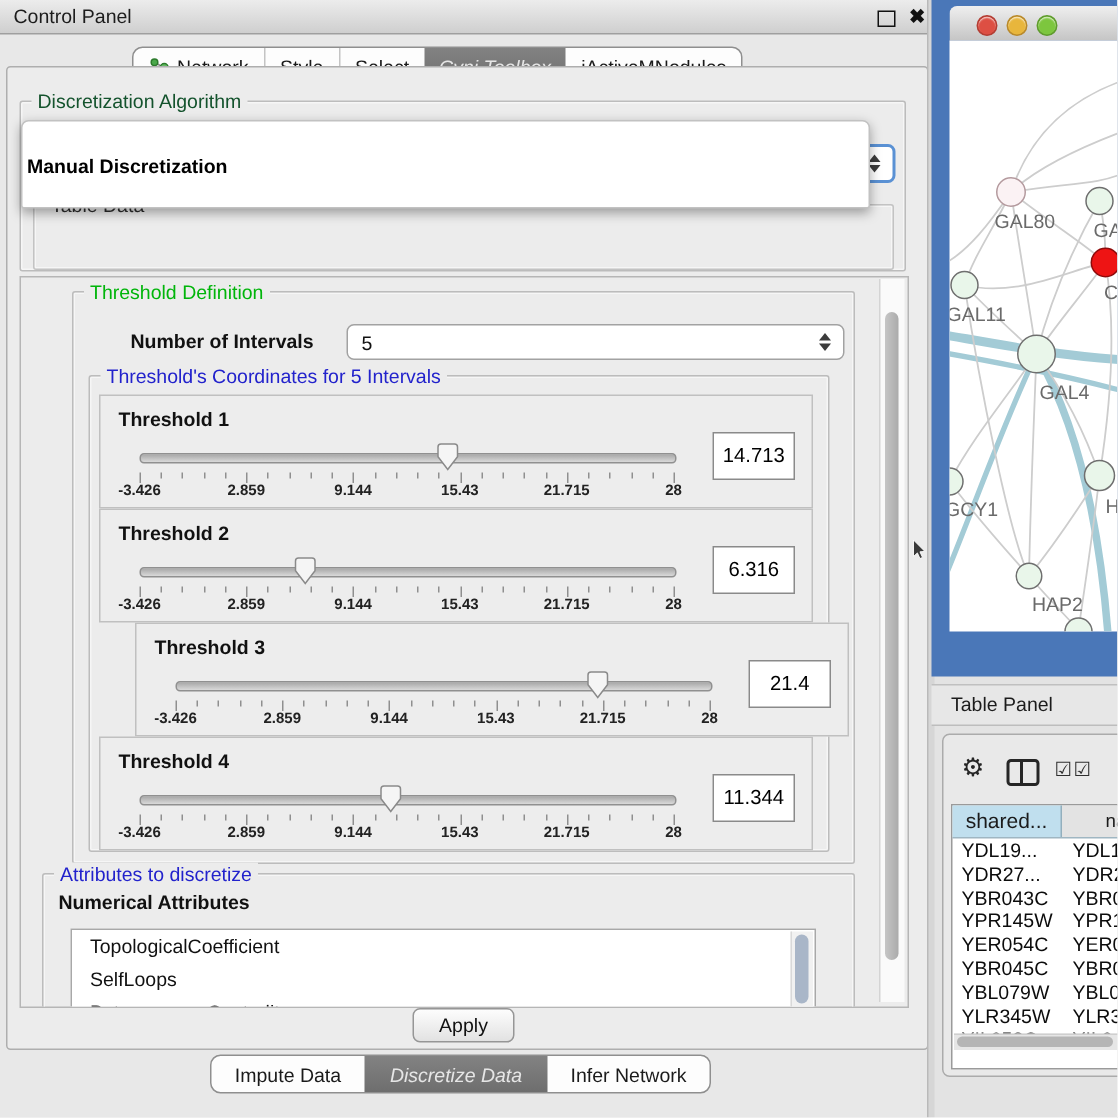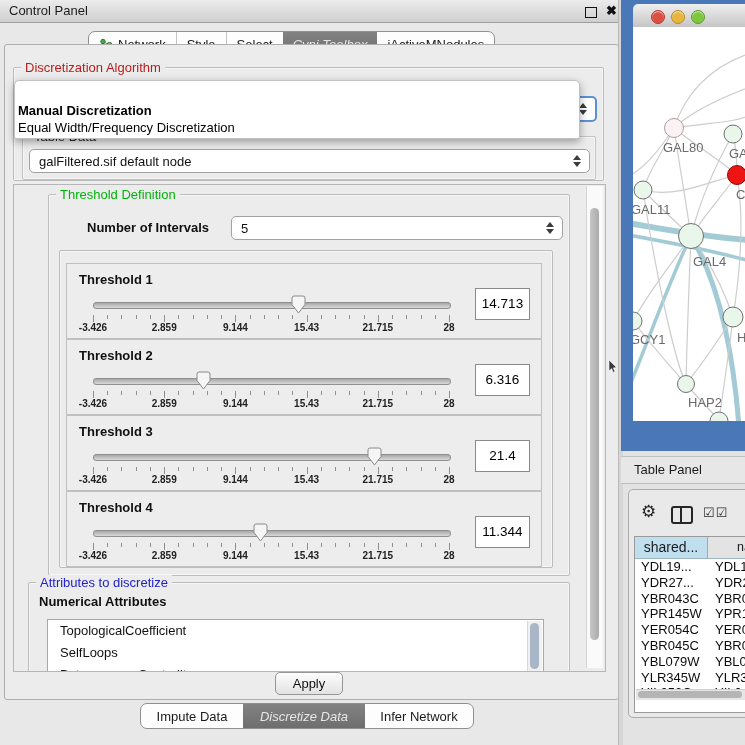--- a/index.html
+++ b/index.html
@@ -28,21 +28,21 @@
   .bottom-tabs{left:140px;top:703px;}
 
   .content-panel{position:absolute;left:4px;top:44px;width:613px;height:654px;
       background:#ececec;border:1px solid #aeaeae;border-radius:3px;}
 
   
   .group{position:absolute;border:1px solid #bcbcbc;border-radius:2px;box-shadow:inset 0 0 0 1px #f6f6f6;}
   .group-label{position:absolute;top:-8px;left:7px;background:#ececec;padding:0 4px;font-size:13px;}
   .lbl-green{color:#00b50a;}
   .lbl-blue{color:#2222cc;}
-  .lbl-gray{color:#b91c1c;}
+  .lbl-gray{color:#14532d;}
   .lbl-dark{color:#2b2b2b;}
 
   
   .combo{position:absolute;background:#fff;border:1px solid #a2a2a2;border-radius:5px;
       font-size:13px;display:flex;align-items:center;padding:0 22px 0 9px;color:#111;}
   .combo.focus{border:2px solid #5a91d4;}
   .stepper{position:absolute;right:8px;top:50%;transform:translateY(-50%);width:9px;height:14px;}
   .stepper::before{content:"";position:absolute;left:1px;top:1px;border-left:4px solid transparent;
       border-right:4px solid transparent;border-bottom:5px solid #3c3c3c;}
   .stepper::after{content:"";position:absolute;left:1px;bottom:1px;border-left:4px solid transparent;
@@ -167,39 +167,36 @@
 
       <div class="group" style="left:8px;top:22px;width:589px;height:112px;">
         <span class="group-label lbl-gray">Discretization Algorithm</span>
 
         <div class="combo focus" style="left:8px;top:28px;width:540px;height:22px;">
           <span class="stepper"></span>
         </div>
 
         <div class="group" style="left:8px;top:68px;width:572px;height:42px;border-color:#c3c3c3;">
           <span class="group-label lbl-dark">Table Data</span>
-          <div class="combo" style="left:6px;top:12px;width:528px;height:22px;">
-            <span>galFiltered.sif default node</span>
-            <span class="stepper"></span>
-          </div>
         </div>
       </div>
 
       <div class="box2" style="left:8px;top:139px;">
 
         <div class="group" style="left:34px;top:9px;width:520px;height:380px;">
           <span class="group-label lbl-green">Threshold Definition</span>
 
           <div style="position:absolute;left:38px;top:25px;font-size:13px;font-weight:bold;color:#111;">Number of Intervals</div>
           <div class="combo" style="left:182px;top:21px;width:299px;height:22px;">
             <span>5</span>
             <span class="stepper"></span>
           </div>
 
           <div class="group" style="left:10px;top:55px;width:492px;height:316px;">
+            <span class="group-label lbl-blue">Threshold's Coordinates for 5 Intervals</span>
 
             <div class="th-panel" style="top:12px;">
               <span class="th-title">Threshold 1</span>
               <div class="track"></div>
               <div class="thumb" style="left: 223.982px;"><svg width="15" height="19">
                     <path d="M3,1 h9 a2,2 0 0 1 2,2 v6.5 L7.5,18 L1,9.5 V3 a2,2 0 0 1 2,-2 z" fill="#f5f5f5" stroke="#8a8a8a"></path>
                   </svg></div>
               <div class="ticks">
                   <div class="tick major" style="left: 26px;"></div>
                   <div class="tick" style="left: 40.24px;"></div>
@@ -277,21 +274,21 @@
                   <span style="left: 26px;">-3.426</span>
                   <span style="left: 97.2px;">2.859</span>
                   <span style="left: 168.4px;">9.144</span>
                   <span style="left: 239.6px;">15.43</span>
                   <span style="left: 310.8px;">21.715</span>
                   <span style="left: 382px;">28</span>
                 </div>
               <div class="val-box">6.316</div>
             </div>
 
-            <div class="th-panel" style="top:164px;">
+            <div class="th-panel" style="top:164px;margin-left:24px;">
               <span class="th-title">Threshold 3</span>
               <div class="track"></div>
               <div class="thumb" style="left: 299.734px;"><svg width="15" height="19">
                     <path d="M3,1 h9 a2,2 0 0 1 2,2 v6.5 L7.5,18 L1,9.5 V3 a2,2 0 0 1 2,-2 z" fill="#f5f5f5" stroke="#8a8a8a"></path>
                   </svg></div>
               <div class="ticks">
                   <div class="tick major" style="left: 26px;"></div>
                   <div class="tick" style="left: 40.24px;"></div>
                   <div class="tick" style="left: 54.48px;"></div>
                   <div class="tick" style="left: 68.72px;"></div>
@@ -392,21 +389,20 @@
         <div class="vscroll">
             <div class="thumb"></div>
           </div>
       </div>
 
       <div class="apply-btn">Apply</div>
     </div>
 
     <div class="popup">
       <div class="item1">Manual Discretization</div>
-      <div class="item2">Equal Width/Frequency Discretization</div>
     </div>
 
     <div class="tabbar bottom-tabs" style="height:24px;">
       <div class="tab" style="width:82px;">
           <span>Impute Data</span>
         </div>
       <div class="tab selected" style="width:102px;">
           <span>Discretize Data</span>
         </div>
       <div class="tab" style="width:88px;">

